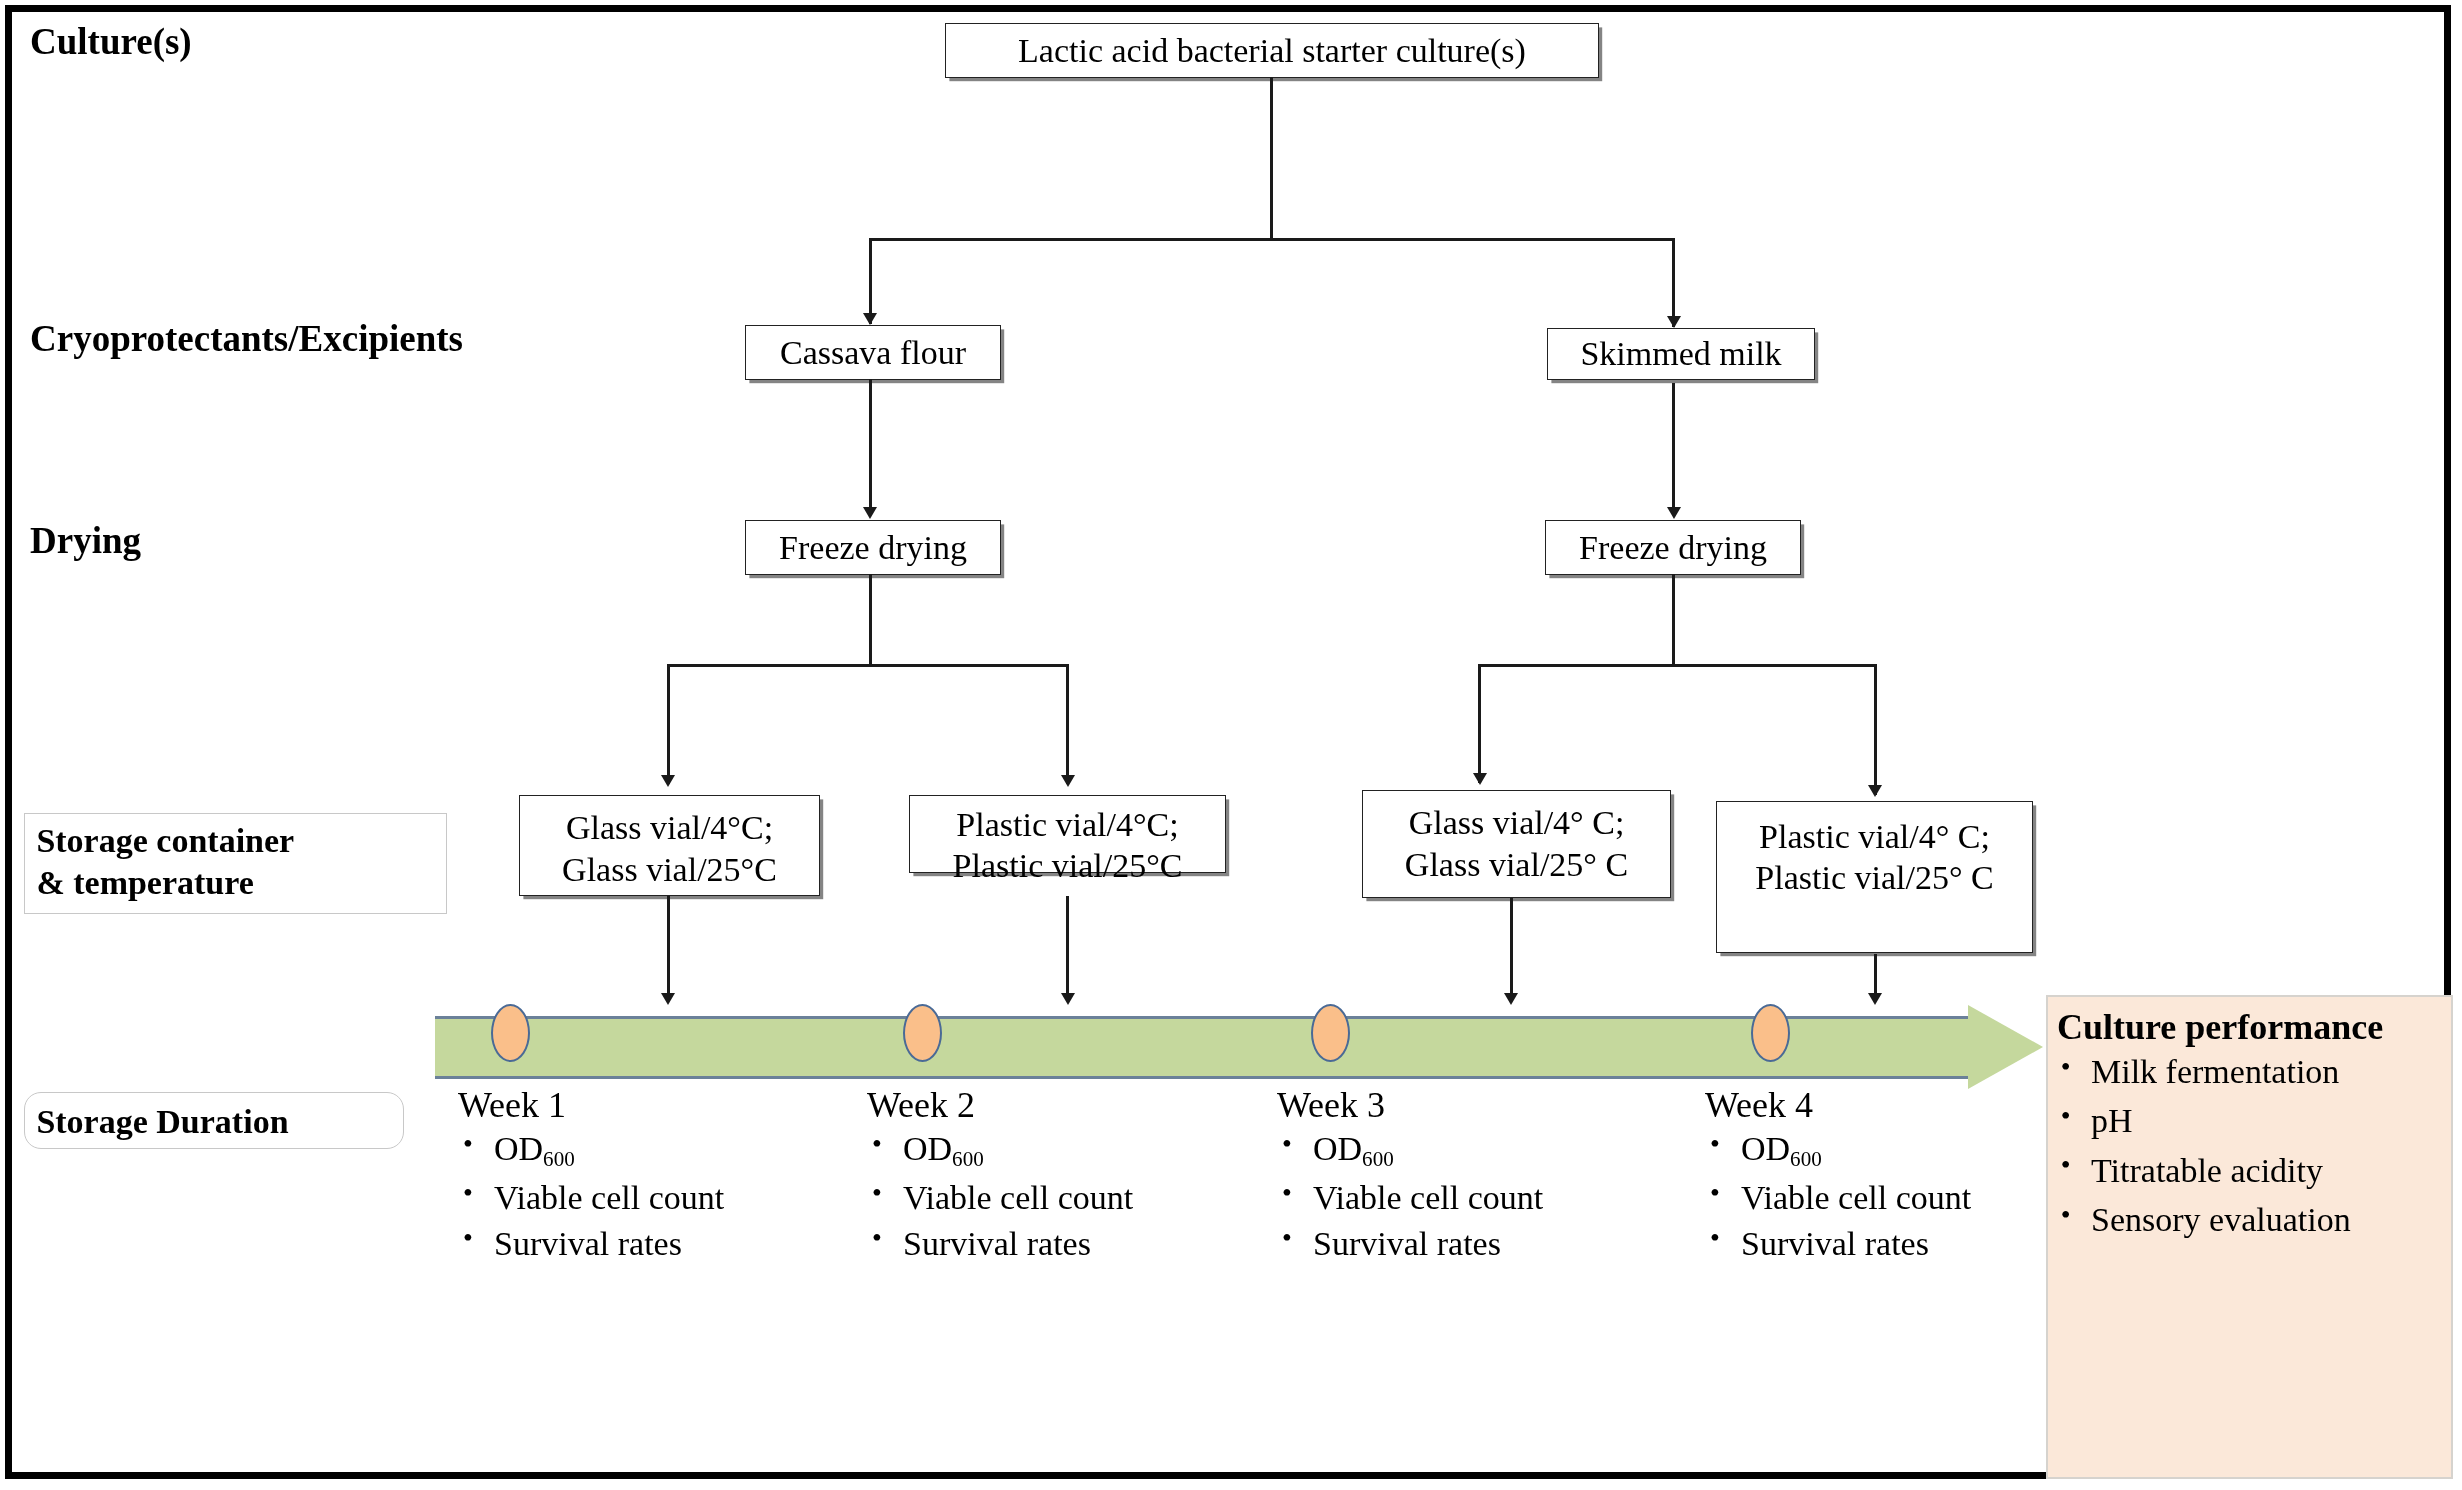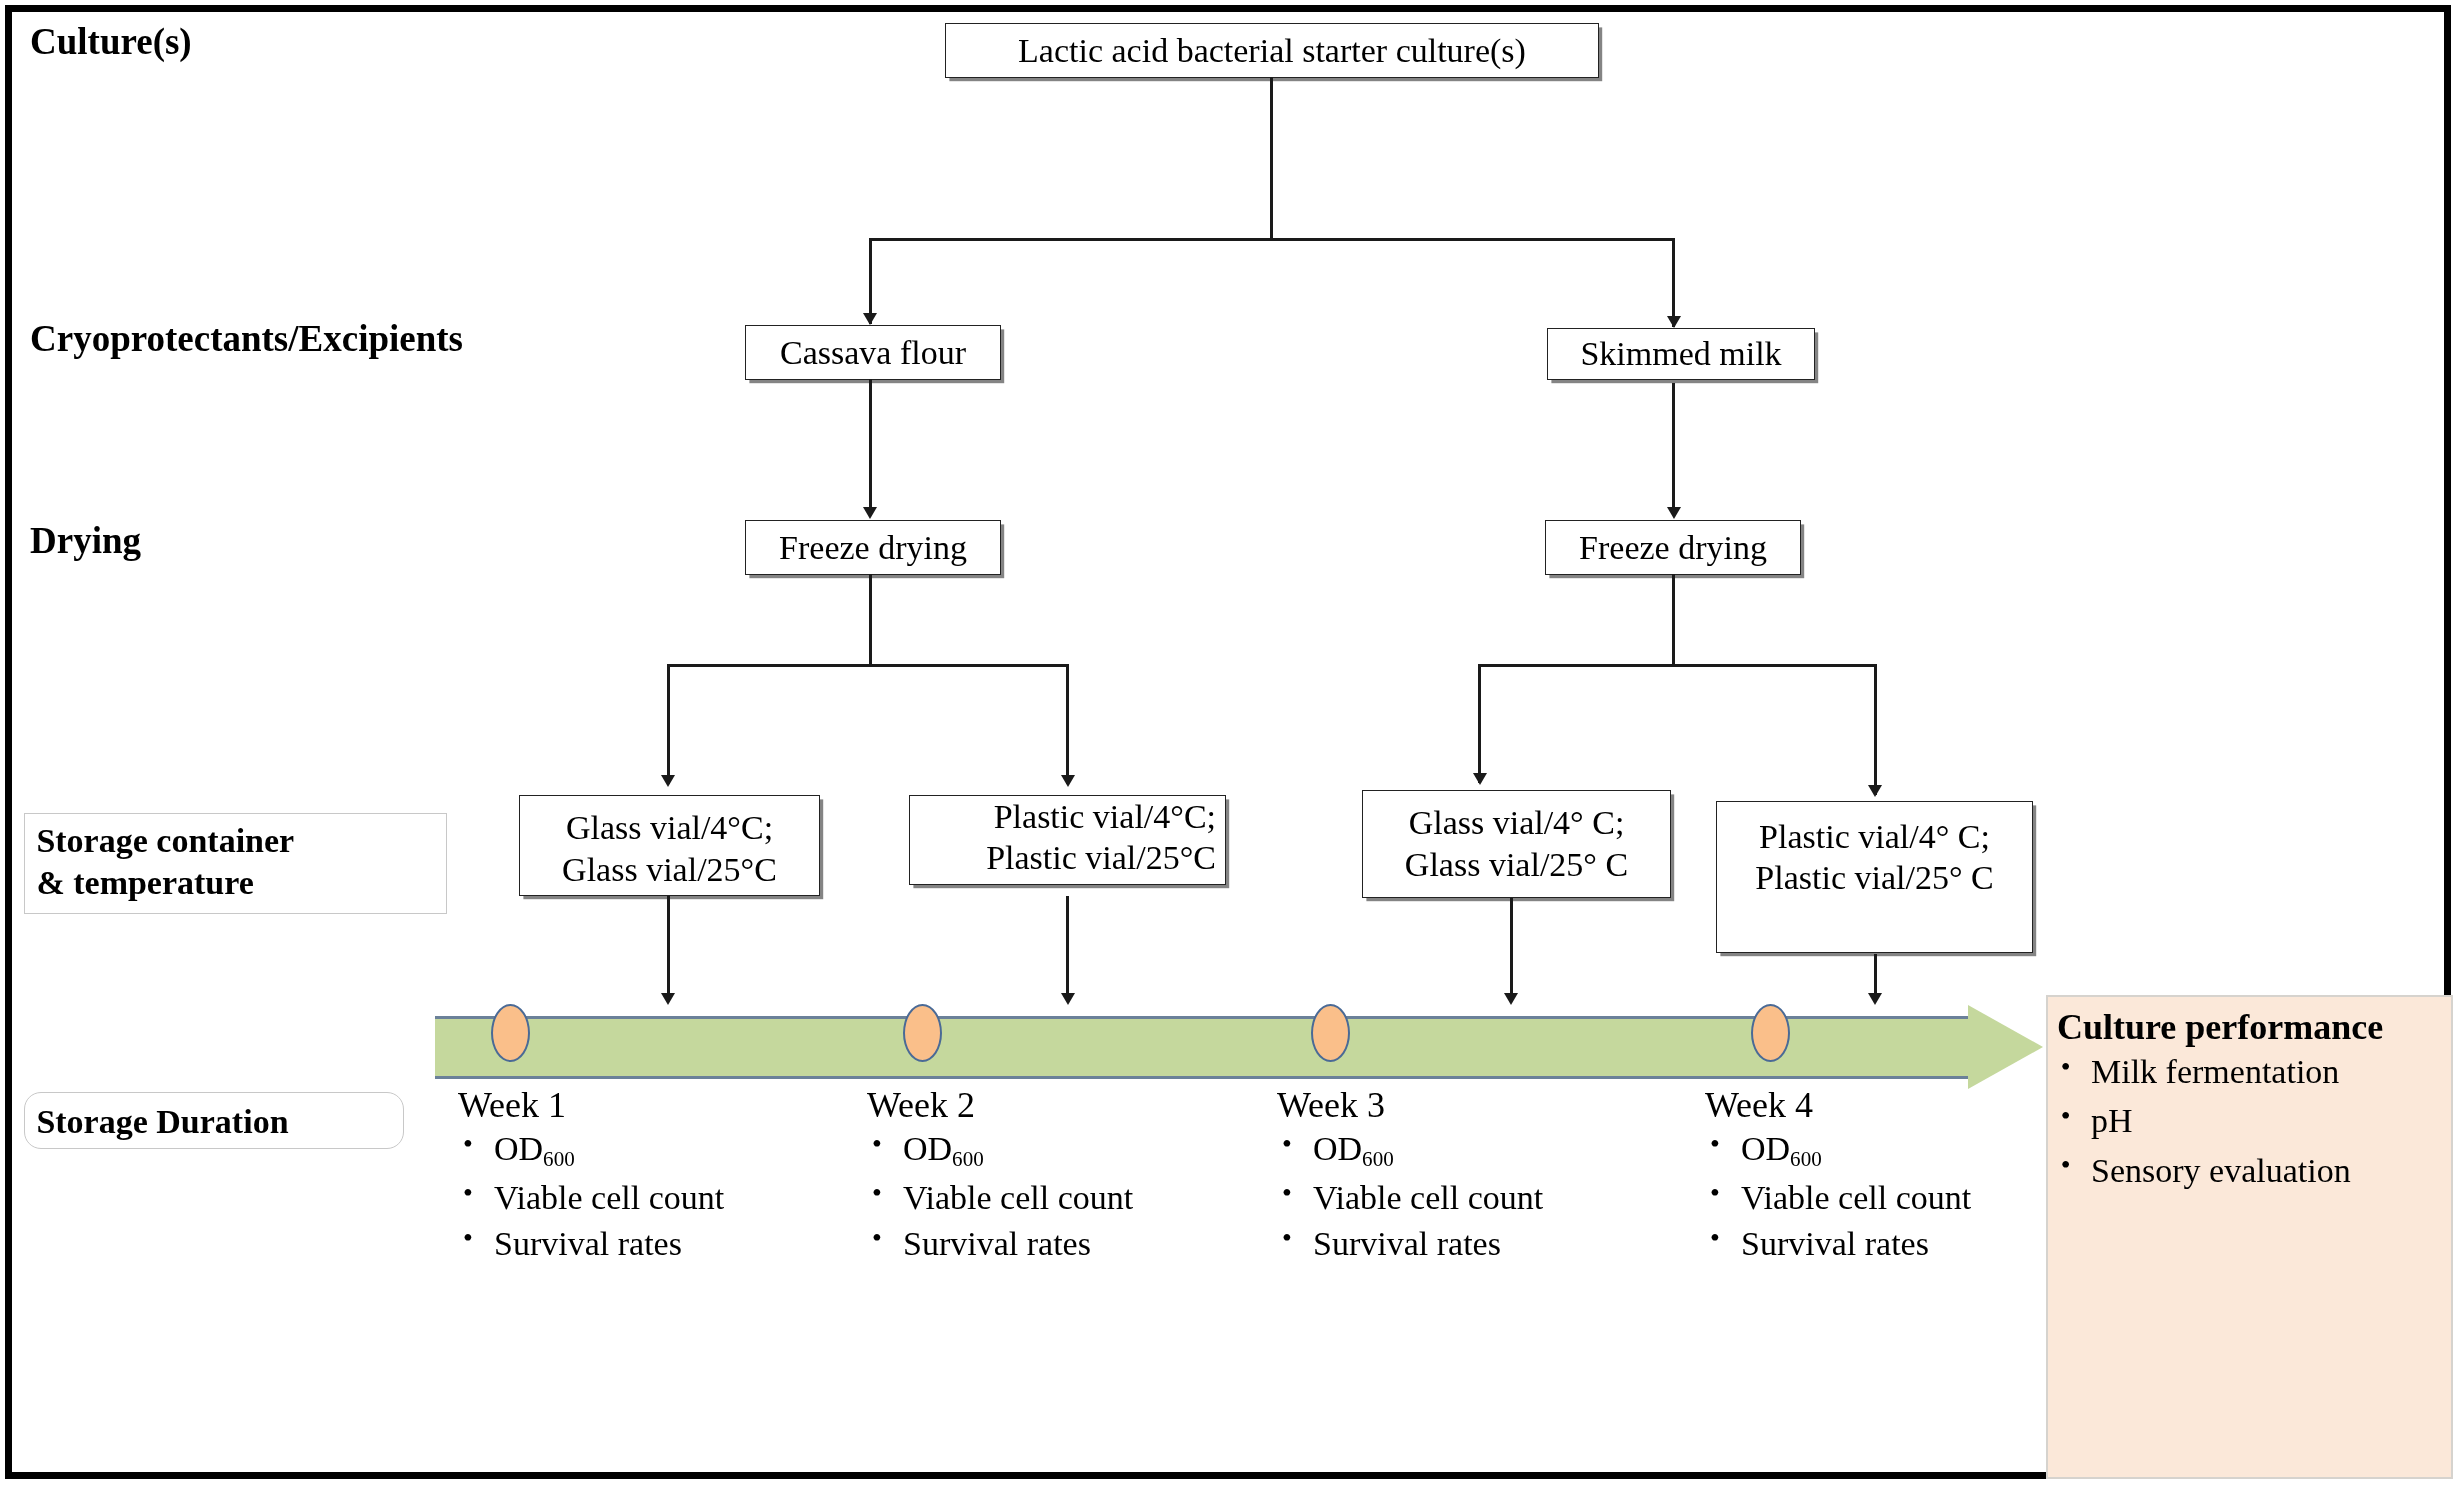--- a/index.html
+++ b/index.html
@@ -238,21 +238,21 @@
   <div class="v-line" style="left:1478px; top:664px; height:119px;"></div>
   <div class="arrow-head" style="left:1473px; top:773px;"></div>
   <div class="v-line" style="left:1874px; top:664px; height:131px;"></div>
   <div class="arrow-head" style="left:1868px; top:785px;"></div>
 
   <div class="node" style="left:519px; top:795px; width:301px; height:101px; font-size:34px; display:block; padding:11.4px 0 0 0;">
     <div class="txt">Glass vial/4°C;</div>
     <div class="txt">Glass vial/25°C</div>
   </div>
 
-  <div class="node" style="left:909px; top:795px; width:317px; height:90px; font-size:34px; display:block; padding:0 0 0 0;text-align:right;">
+  <div class="node" style="left:909px; top:795px; width:317px; height:78px; font-size:34px; display:block; padding:8px 0 0 0;">
     <div class="txt">Plastic vial/4°C;</div>
     <div class="txt">Plastic vial/25°C</div>
   </div>
 
   <div class="node" style="left:1362px; top:790px; width:309px; height:108px; font-size:34px; display:block; padding:11.4px 0 0 0;">
     <div class="txt">Glass vial/4° C;</div>
     <div class="txt">Glass vial/25° C</div>
   </div>
 
   <div class="node" style="left:1716px; top:801px; width:317px; height:152px; font-size:34px; display:block; padding:14px 0 0 0;">
@@ -325,18 +325,19 @@
       <li>Viable cell count</li>
       <li>Survival rates</li>
     </ul>
   </div>
 
   <div class="perf">
     <div class="perf-title">Culture performance</div>
     <ul>
       <li>Milk fermentation</li>
       <li>pH</li>
+      <li>Titratable acidity</li>
       <li>Sensory evaluation</li>
     </ul>
   </div>
 
 </div>
 
 
 </body></html>

